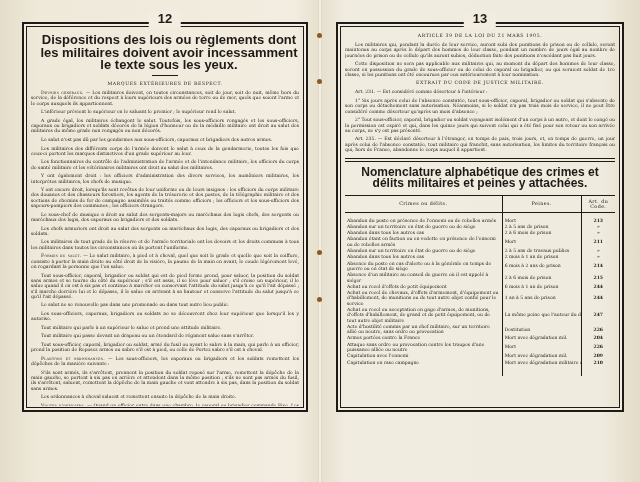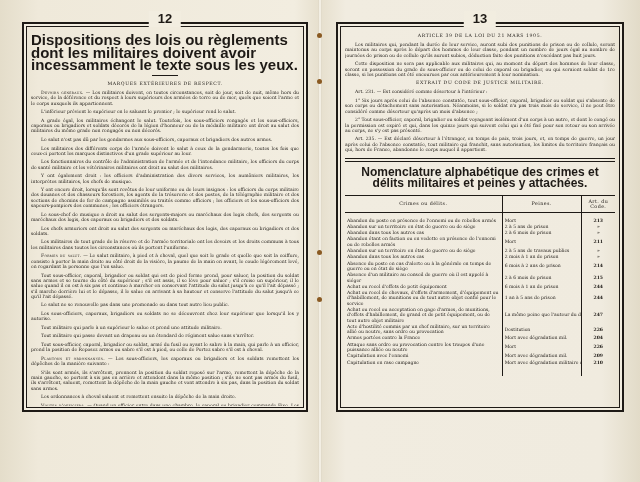--- a/index.html
+++ b/index.html
@@ -6,21 +6,21 @@
   body{width:640px;height:482px;overflow:hidden;background:#e9e3d4;font-family:"DejaVu Serif",serif;color:#1e1a16;}
   .spread{position:relative;width:640px;height:482px;background:linear-gradient(90deg,#e4ddca 0%,#efe9da 6%,#f2ede0 46%,#e6dfcd 50%,#f1ece0 54%,#f0ebdf 94%,#e2dbc8 100%);}
   .gutter{position:absolute;left:318px;top:0;width:4px;height:482px;background:linear-gradient(90deg,#d9d1bd,#fbf8f0,#d9d1bd);}
   .staple{position:absolute;left:317px;width:5px;height:5px;border-radius:50%;background:#8a5a22;}
   .page{position:absolute;top:22px;height:390px;}
   .page.left{left:22px;width:286px;}
   .page.right{left:336px;width:288px;}
   .frame{position:absolute;inset:0;border:2.5px solid #1e1a16;box-shadow:inset 0 0 0 2px #f2ede0, inset 0 0 0 3px #1e1a16;}
   .pageno{position:absolute;top:-11px;left:50%;transform:translateX(-50%);background:#f2ede0;padding:0 9px;font-family:"Liberation Sans",sans-serif;font-weight:bold;font-size:13px;line-height:16px;}
   .content{position:absolute;left:9px;right:9px;top:8px;bottom:6px;overflow:hidden;}
-  h1{font-family:"Liberation Sans",sans-serif;font-weight:bold;font-size:15px;line-height:12.5px;text-align:left;margin:4px 0 3px 0;}
+  h1{font-family:"Liberation Sans",sans-serif;font-weight:bold;font-size:13px;line-height:12.5px;text-align:center;margin:4px 0 3px 8px;}
   .rule{width:26px;height:1.5px;background:#1e1a16;margin:3px auto 5px;}
   .sectitle{font-size:4.6px;letter-spacing:.6px;text-align:center;margin:3px 0 4px;text-transform:uppercase;}
   p{font-size:4.55px;line-height:5.35px;margin:0 0 3.2px 0;text-align:justify;text-indent:10px;}
   p .lead{font-variant:small-caps;letter-spacing:.3px;}
   .dblrule{height:2px;border-top:1.5px solid #1e1a16;border-bottom:1.5px solid #1e1a16;margin:6px -9px 4px -9px;}
   h2{font-family:"Liberation Sans",sans-serif;font-weight:bold;font-size:12px;line-height:10.6px;text-align:center;margin:5px 0 6px 0;}
   table{width:100%;border-collapse:collapse;table-layout:fixed;}
   th{font-size:4.8px;font-weight:normal;letter-spacing:.4px;border-top:1.5px solid #1e1a16;border-bottom:1.5px solid #1e1a16;padding:3px 1px;line-height:5.2px;}
   th.c1{width:59%;} th.c2{width:29%;} th.c3{width:12%;}
   td{font-size:4.55px;line-height:5.3px;padding:0.5px 2px;vertical-align:middle;}

